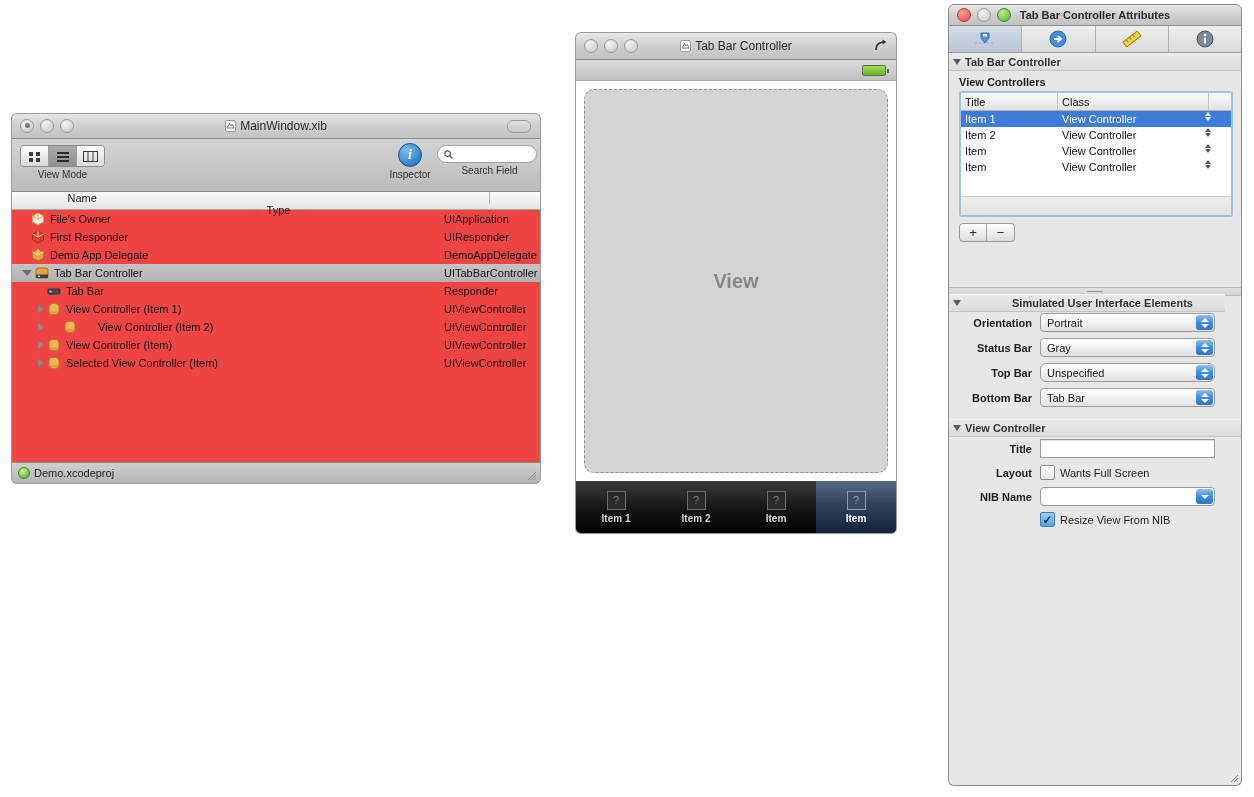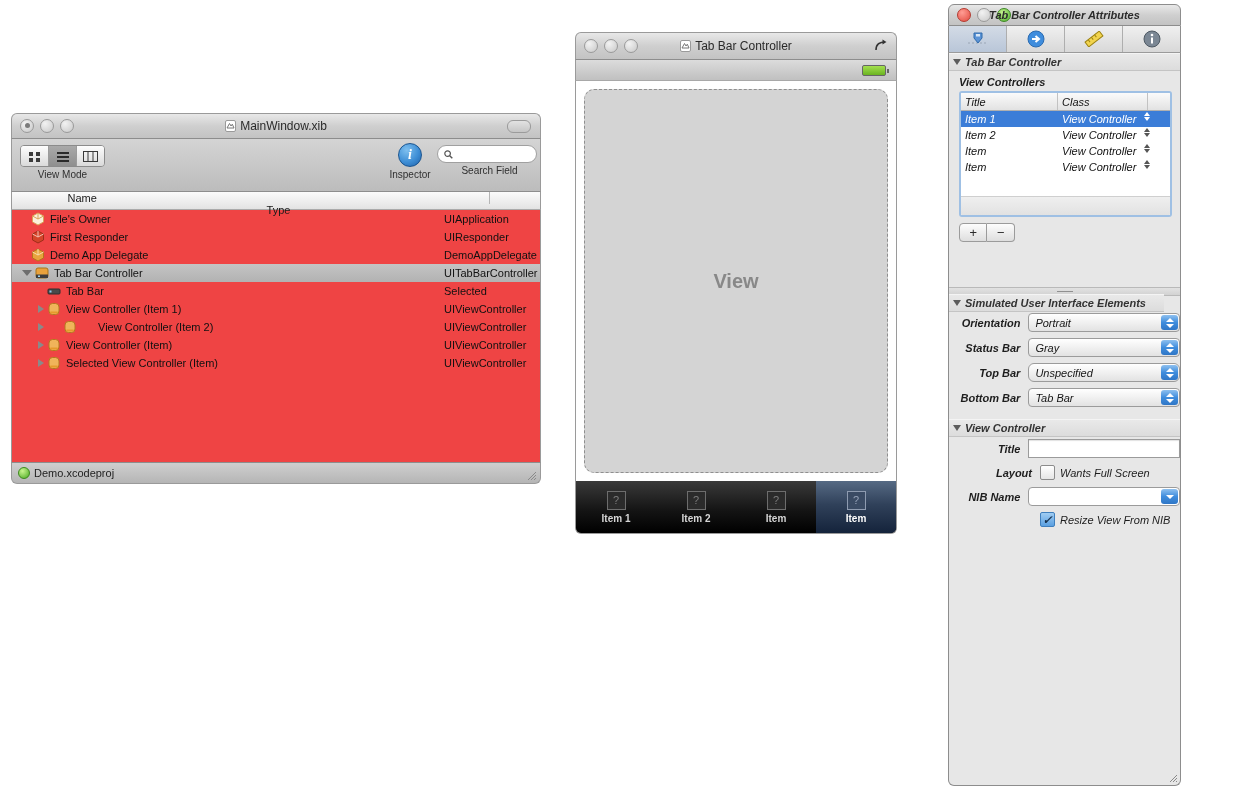--- a/index.html
+++ b/index.html
@@ -187,21 +187,21 @@
     width: 17px; height: 17px; border: 1px solid #6d6d6d;
     color: #7c7c7c; font-size: 11px;
     display: flex; align-items: center; justify-content: center;
     background: #2b2b2b;
   }
   .simtab.sel .ph { border-color: #8e9bb0; color: #95a2b8; background: #3a4b64; }
   .simtab .lbl { color: #d5d5d5; font-size: 10px; font-weight: bold; }
   .simtab.sel .lbl { color: #ffffff; }
 
   
-  #inspwin { left: 948px; top: 4px; width: 233px; height: 780px; font-style: italic; }
+  #inspwin { left: 948px; top: 4px; width: 294px; height: 780px; }
   #inspwin .titlebar { height: 20px; border: 1px solid #8d8d8d; }
   #inspwin .win-title { font-size: 11px; font-weight: bold; }
   .insp-tabs {
     height: 26px; display: flex;
     background: linear-gradient(to bottom, #f0f0f0, #d8d8d8);
     border-left: 1px solid #8d8d8d; border-right: 1px solid #8d8d8d;
     border-bottom: 1px solid #9b9b9b;
   }
   .insp-tab {
     flex: 1; display: flex; align-items: center; justify-content: center;
@@ -443,21 +443,21 @@
         </div>
         <div class="orow">
           <div class="namecell" style="padding-left: 26px;">
             <span class="tri none"></span>
             <span class="oicon"><svg viewBox="0 0 14 14">
                 <rect x="1" y="5" width="12" height="5" rx="1" fill="#4a4a4a" stroke="#2e2e2e"></rect>
                 <rect x="2.5" y="6.5" width="2" height="2" fill="#8ecbf0"></rect>
               </svg></span>
             <span>Tab Bar</span>
           </div>
-          <div class="typecell">Selected</div>
+          <div class="typecell">Responder</div>
         </div>
         <div class="orow">
           <div class="namecell" style="padding-left: 26px;">
             <span class="tri "></span>
             <span class="oicon"><svg viewBox="0 0 14 14">
                 <rect x="2" y="1.5" width="10" height="11" rx="3.5" fill="#f0b45a" stroke="#b4791f"></rect>
                 <rect x="3" y="9.5" width="8" height="2" rx="1" fill="#e59a2c"></rect>
               </svg></span>
             <span>View Controller (Item 1)</span>
           </div>
@@ -657,21 +657,21 @@
         </div>
 
         <div style="display:flex;margin-top:6px;">
           <div class="pmbtn l">+</div>
           <div class="pmbtn r">−</div>
         </div>
       </div>
 
       <div class="split-grip" style="top:234px;"></div>
 
-      <div class="section-hdr" style="position:absolute;left:0;right:16px;top:241px;">
+      <div class="section-hdr" style="position:absolute;left:0;right:16px;top:241px;gap:47px;">
         <span class="sec-tri"></span>
         <span>Simulated User Interface Elements</span>
       </div>
 
       <div id="sim-fields" style="position:absolute;left:0;right:0;top:260px;">
           <div style="display: flex; align-items: center; margin-bottom: 6px;">
             <div class="field-label" style="width: 83px;">Orientation</div>
             <div class="popup" style="width: 175px; margin-left: 8px;">
               <span>Portrait</span>
               <span class="arrows">

